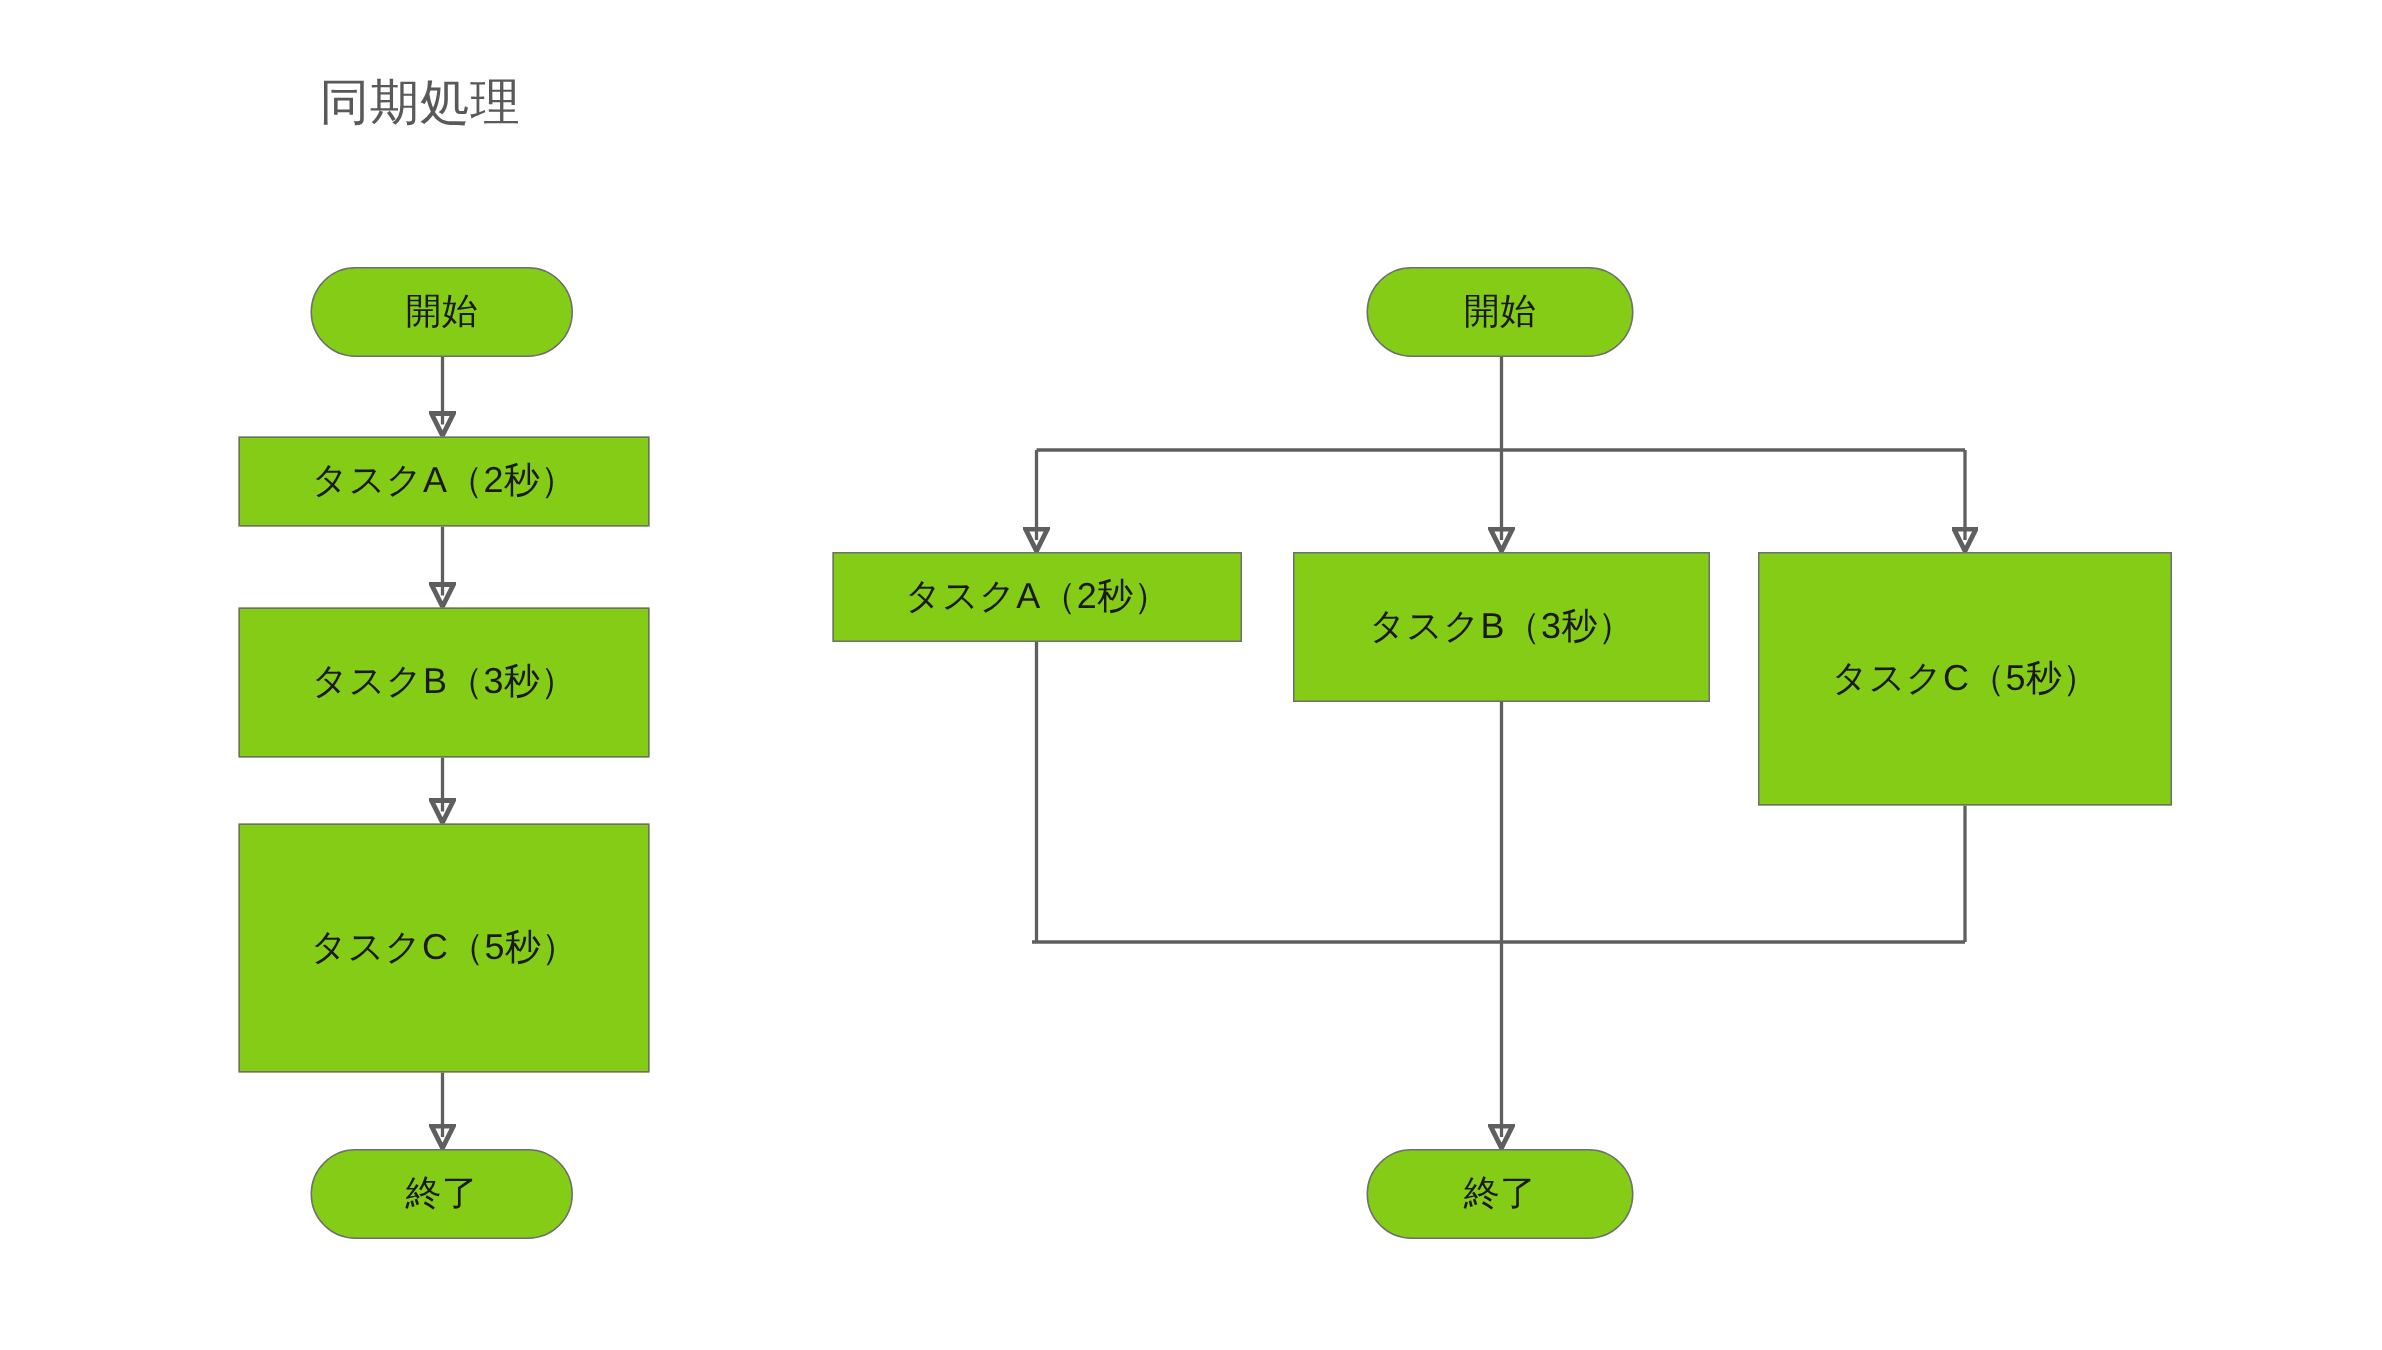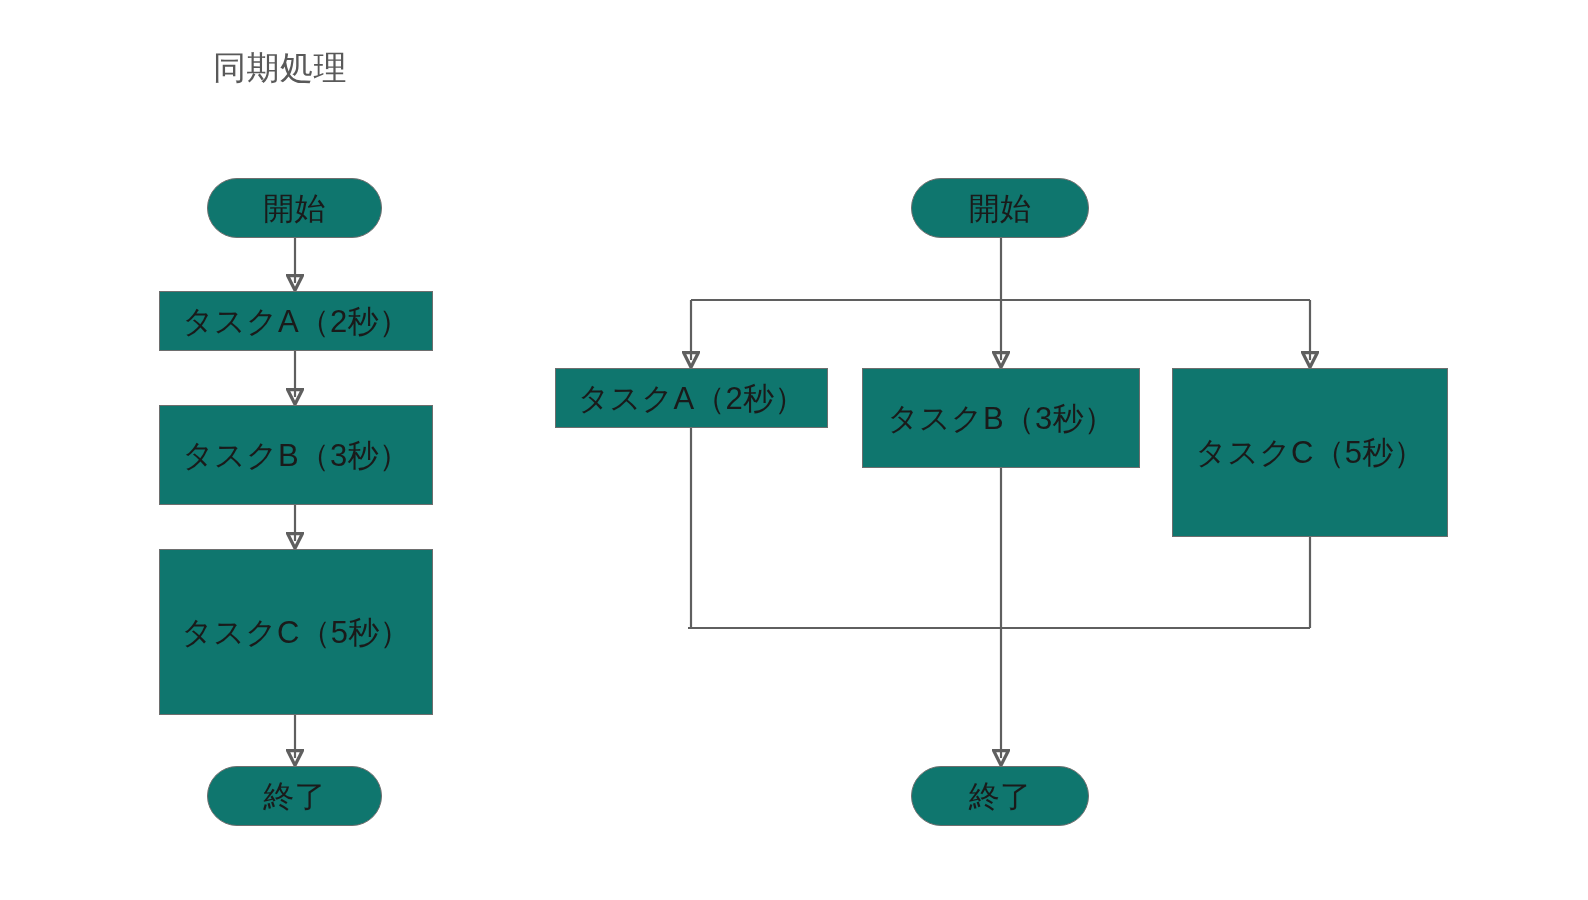--- a/index.html
+++ b/index.html
@@ -34,27 +34,27 @@
     left: 213px;
     top: 46px;
   }
   #title-async {
     left: 897px;
     top: 46px;
   }
   .node {
     position: absolute;
     box-sizing: border-box;
-    background: #0f766e;
+    background: #84cc16;
     border: 1.6px solid #6e6e6e;
     display: flex;
     align-items: center;
     justify-content: center;
     color: #1a1a1a;
-    font-size: 31px;
+    font-size: 24px;
     white-space: nowrap;
     letter-spacing: 0.2px;
   }
   .node.terminal {
     border-radius: 999px;
   }
   .node-label {
     line-height: 1;
     pointer-events: none;
   }

